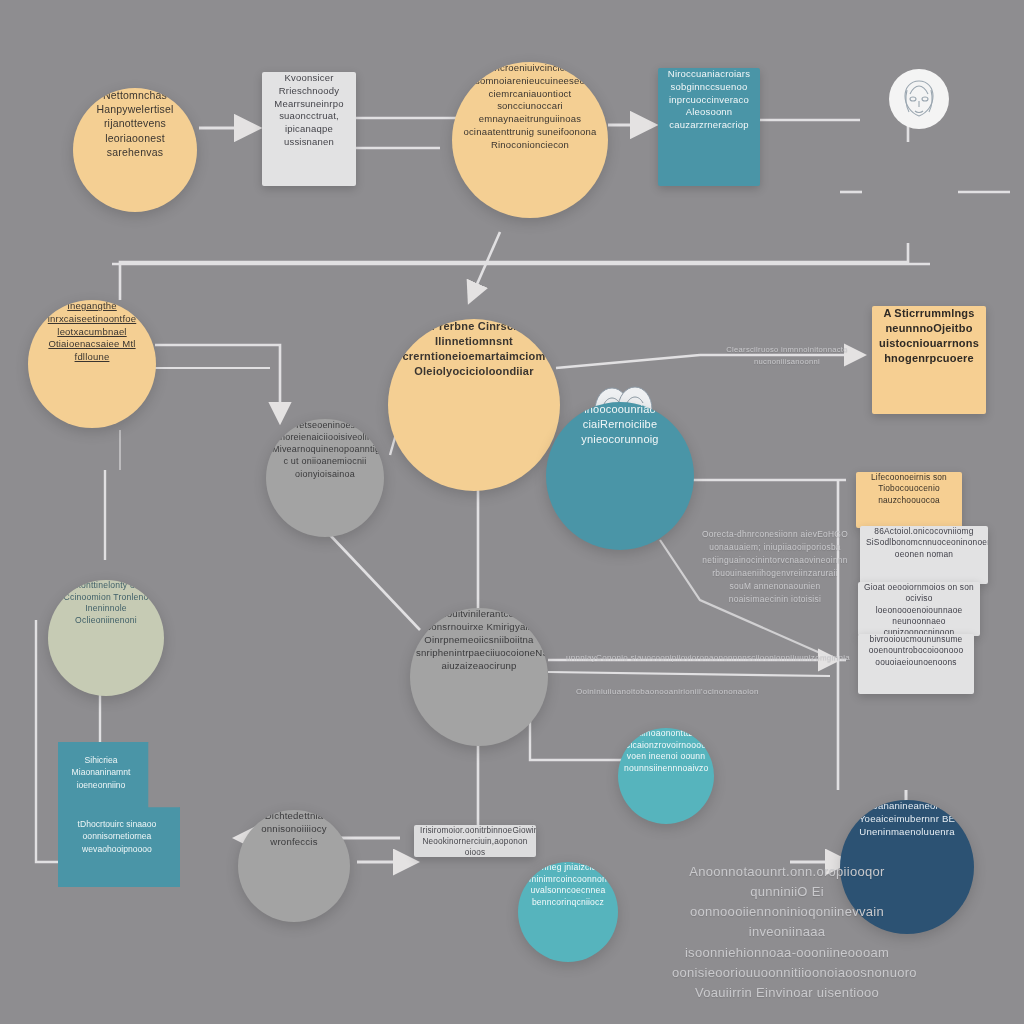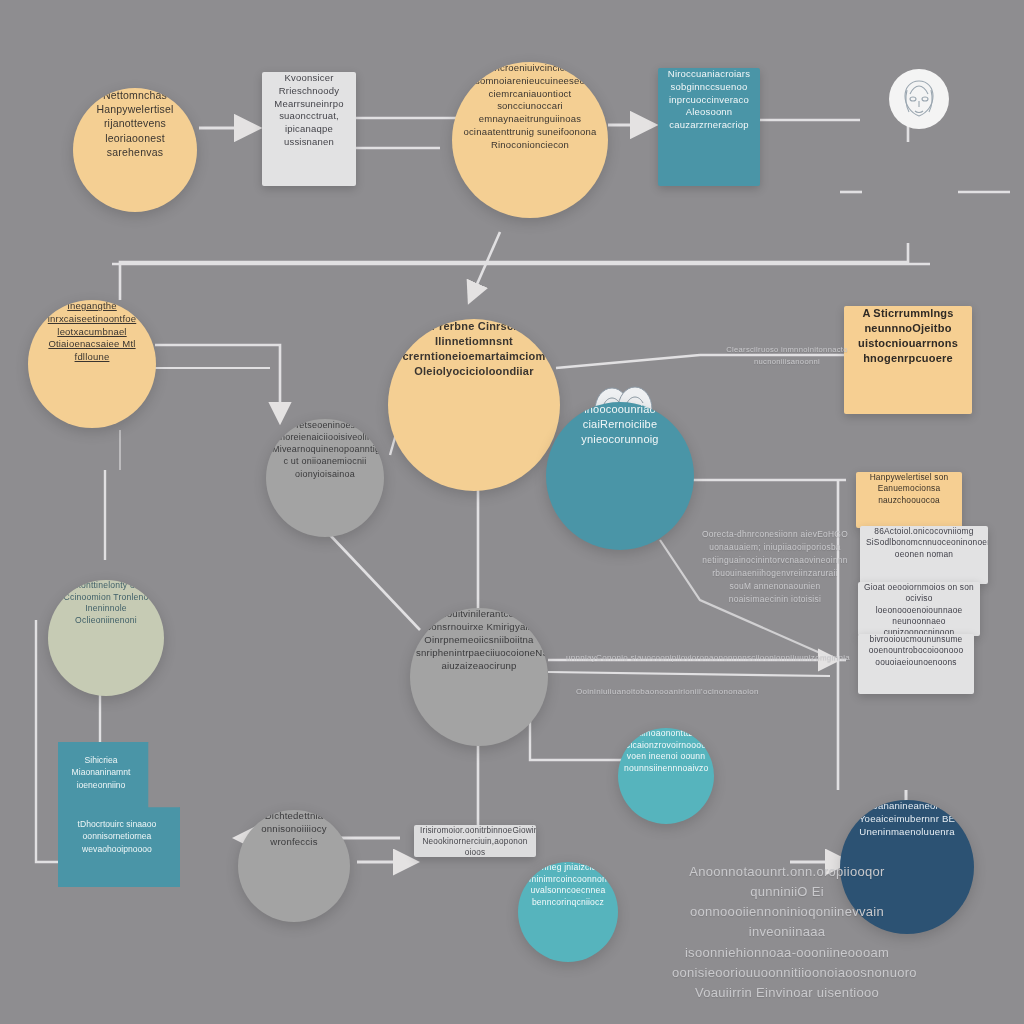--- a/index.html
+++ b/index.html
@@ -206,21 +206,21 @@
   </div>
 
   <div class="node circle c-teal shadow-circ" style="left:546px;top:402px;width:148px;height:148px;font-size:11px;">
     <span class="txt">inoocoounriao ciaiRernoiciibe ynieocorunnoig</span>
   </div>
 
   <div class="node circle c-sage shadow-circ" style="left:48px;top:580px;width:116px;height:116px;font-size:8.6px;color:#3f5f68;">
     <span class="txt">Nolokonttinelonty oeonii Ccinoomion Tronleno Ineninnole Oclieoniinenoni</span>
   </div>
 
-  <div class="node rect c-amber-box shadow-soft" style="left:844px;top:306px;width:128px;height:108px;font-size:11px;font-weight:600;">
+  <div class="node rect c-amber-box shadow-soft" style="left:872px;top:306px;width:114px;height:108px;font-size:11px;font-weight:600;">
     <span class="txt">A Sticrrummlngs neunnnoOjeitbo uistocniouarrnons hnogenrpcuoere</span>
   </div>
 
   <div class="node circle c-white shadow-circ" style="left:410px;top:608px;width:138px;height:138px;font-size:9.6px;">
     <span class="txt">Iouitvinilerantco Bonsrnouirxe Kmirigyain Oinrpnemeoiicsniiboiitna snriphenintrpaeciiuocoioneNS aiuzaizeaocirunp</span>
   </div>
 
   <div class="node circle c-teal-lt shadow-circ" style="left:618px;top:728px;width:96px;height:96px;font-size:8.6px;">
     <span class="txt">Etimoaononttt2S Cicaionzrovoirnooouintn voen ineenoi oounn nounnsiinennnoaivzo</span>
   </div>
@@ -242,21 +242,21 @@
   <div class="node circle c-teal-lt shadow-circ" style="left:518px;top:862px;width:100px;height:100px;font-size:8.6px;">
     <span class="txt">Ileoihneg jniaizciesen minimrcoincoonnon uvalsonncoecnnea benncorinqcniiocz</span>
   </div>
 
   <div class="node circle c-navy shadow-circ" style="left:840px;top:800px;width:134px;height:134px;font-size:9.6px;">
     <span class="txt">Inoananineaneoreo Yoeaiceimubernnr BE Uneninmaenoluuenra</span>
   </div>
 
   <div style="position:absolute;left:846px;top:472px;width:136px;">
     <div class="node rect shadow-soft" style="position:relative;left:10px;width:106px;height:56px;background:#f6cf92;color:#3a3228;font-size:8.4px;margin-bottom:-2px;">
-      <span class="txt">Hanpywelertisel son Eanuemocionsa nauzchoouocoa</span>
+      <span class="txt">Lifecoonoeirnis son Tiobocouocenio nauzchoouocoa</span>
     </div>
     <div class="node rect shadow-soft" style="position:relative;left:14px;width:128px;height:58px;background:#e2e2e3;color:#41414a;font-size:8.4px;margin-bottom:-2px;">
       <span class="txt">86Actoiol.onicocovniiomg SiSodlbonomcnnuoceoninonoene oeonen noman</span>
     </div>
     <div class="node rect shadow-soft" style="position:relative;left:12px;width:122px;height:54px;background:#e2e2e3;color:#41414a;font-size:8.4px;margin-bottom:-2px;">
       <span class="txt">Gioat oeooiornmoios on son ociviso loeonoooenoiounnaoe neunoonnaeo cunizoonocninoon</span>
     </div>
     <div class="node rect shadow-soft" style="position:relative;left:12px;width:116px;height:60px;background:#e2e2e3;color:#41414a;font-size:8.4px;">
       <span class="txt">bivrooioucmoununsume ooenountrobocoioonooo oouoiaeiounoenoons</span>
     </div>

